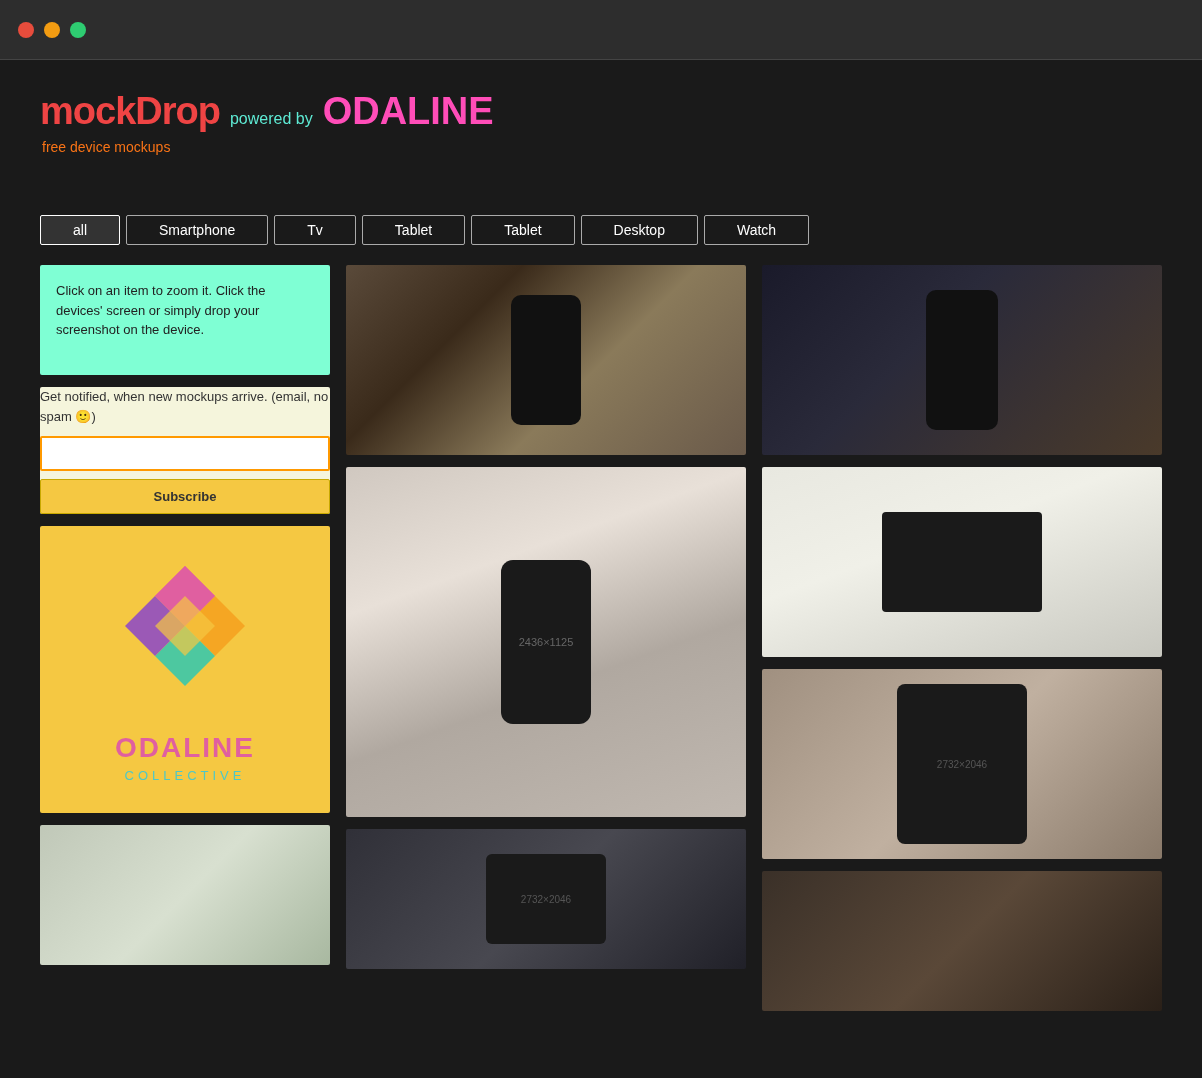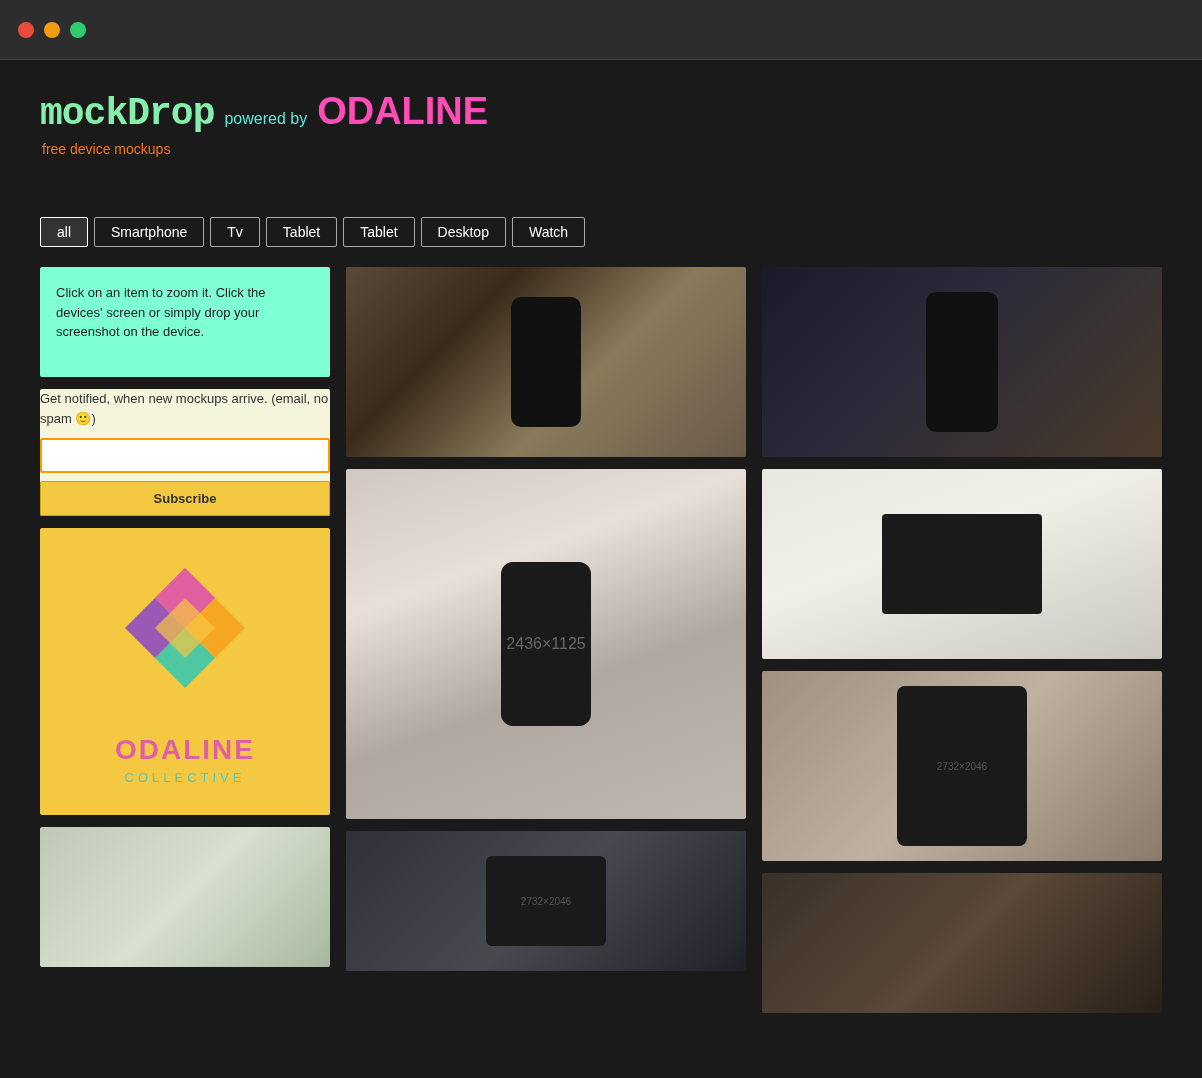--- a/index.html
+++ b/index.html
@@ -44,23 +44,22 @@
     }
     .header-title {
       display: flex;
       align-items: baseline;
       gap: 10px;
       margin-bottom: 6px;
     }
     .brand-mock {
       font-size: 38px;
       font-weight: bold;
-      color: #86efac;
+      color: #ef4444;
       letter-spacing: -1px;
-      font-family: Liberation Mono, monospace;
     }
     .powered-by {
       font-size: 16px;
       color: #5eead4;
       font-weight: normal;
     }
     .brand-oda {
       font-size: 38px;
       font-weight: bold;
       color: #ff4db8;
@@ -72,21 +71,21 @@
     }
 
     
     .filters {
       display: flex;
       gap: 6px;
       margin-bottom: 20px;
       margin-top: 60px;
     }
     .filter-btn {
-      padding: 6px 16px;
+      padding: 6px 32px;
       border: 1px solid #aaa;
       background: transparent;
       color: #fff;
       cursor: pointer;
       font-size: 14px;
       border-radius: 2px;
     }
     .filter-btn.active {
       background: #333;
       border-color: #fff;
@@ -217,21 +216,21 @@
     }
     .img-phone3-inner {
       width: 90px;
       height: 164px;
       background: #1a1a1a;
       border-radius: 12px;
       display: flex;
       align-items: center;
       justify-content: center;
       color: #666;
-      font-size: 16px;
+      font-size: 11px;
     }
 
     .img-tv {
       height: 190px;
       background: linear-gradient(160deg, #e8e8e0 0%, #f0f0e8 40%, #c8c8c0 100%);
       display: flex;
       align-items: center;
       justify-content: center;
     }
     .tv-inner {

